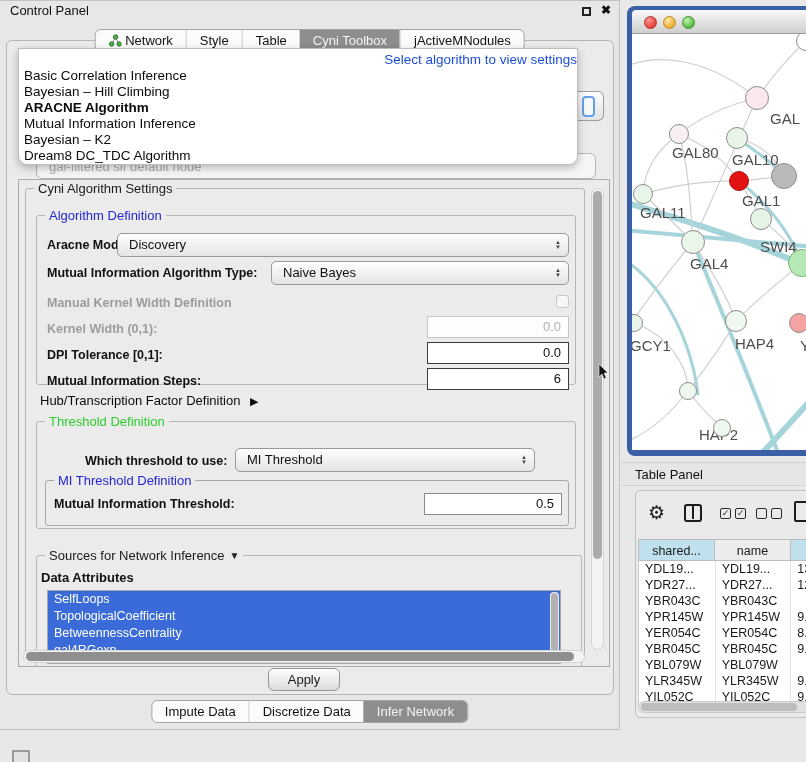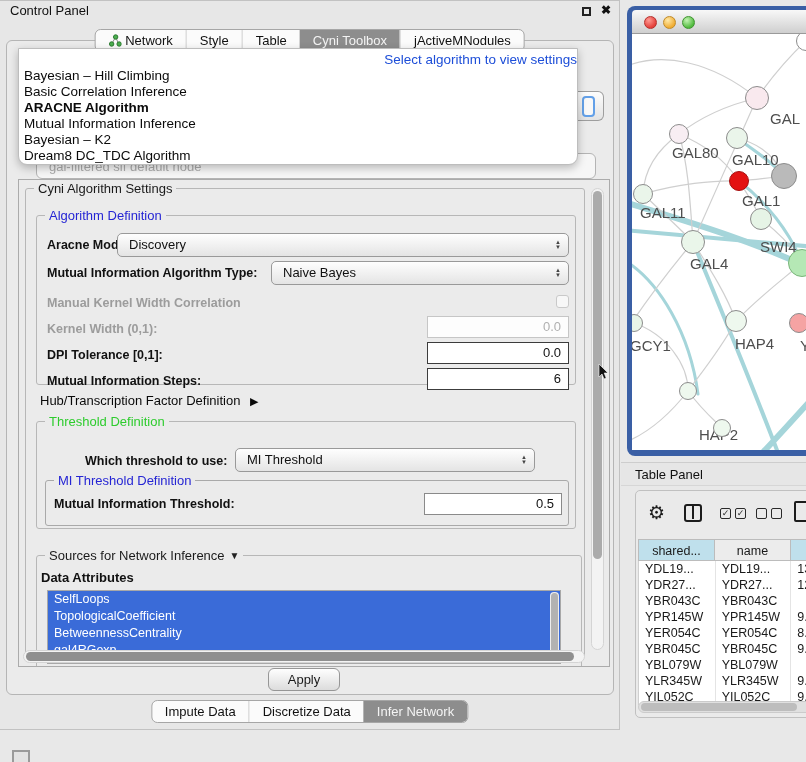--- a/index.html
+++ b/index.html
@@ -200,22 +200,22 @@
           <span>Cyni Toolbox</span>
         </div>
         <div class="tab">
           <span>jActiveMNodules</span>
         </div>
       </div>
 
     <div id="popup">
       <div class="ph">Select algorithm to view settings</div>
       <div id="dropdown-items">
+          <div class="item">Basic Correlation Inference</div>
           <div class="item">Bayesian – Hill Climbing</div>
-          <div class="item">Basic Correlation Inference</div>
           <div class="item bold">ARACNE Algorithm</div>
           <div class="item">Mutual Information Inference</div>
           <div class="item">Bayesian – K2</div>
           <div class="item">Dream8 DC_TDC Algorithm</div>
         </div>
     </div>
 
     <div id="net-combo">
       <span>gal-filtered sif default node</span>
     </div>
@@ -239,21 +239,21 @@
               </span>
           </div>
           <span id="lbl-mitype" class="lbl">Mutual Information Algorithm Type:</span>
           <div id="cmb-mitype" class="combo">
             <span>Naive Bayes</span>
             <span class="stepper">
                 <span>▲</span>
                 <span>▼</span>
               </span>
           </div>
-          <span id="lbl-manual" class="lbl dis">Manual Kernel Width Correlation</span>
+          <span id="lbl-manual" class="lbl dis">Manual Kernel Width Definition</span>
           <span id="chk-manual" class="checkbox"></span>
           <span id="lbl-kernel" class="lbl dis">Kernel Width (0,1):</span>
           <div id="fld-kernel" class="tfield dis">0.0</div>
           <span id="lbl-dpi" class="lbl">DPI Tolerance [0,1]:</span>
           <div id="fld-dpi" class="tfield">0.0</div>
           <span id="lbl-steps" class="lbl">Mutual Information Steps:</span>
           <div id="fld-steps" class="tfield">6</div>
         </div>
 
         <div id="hub-row">

